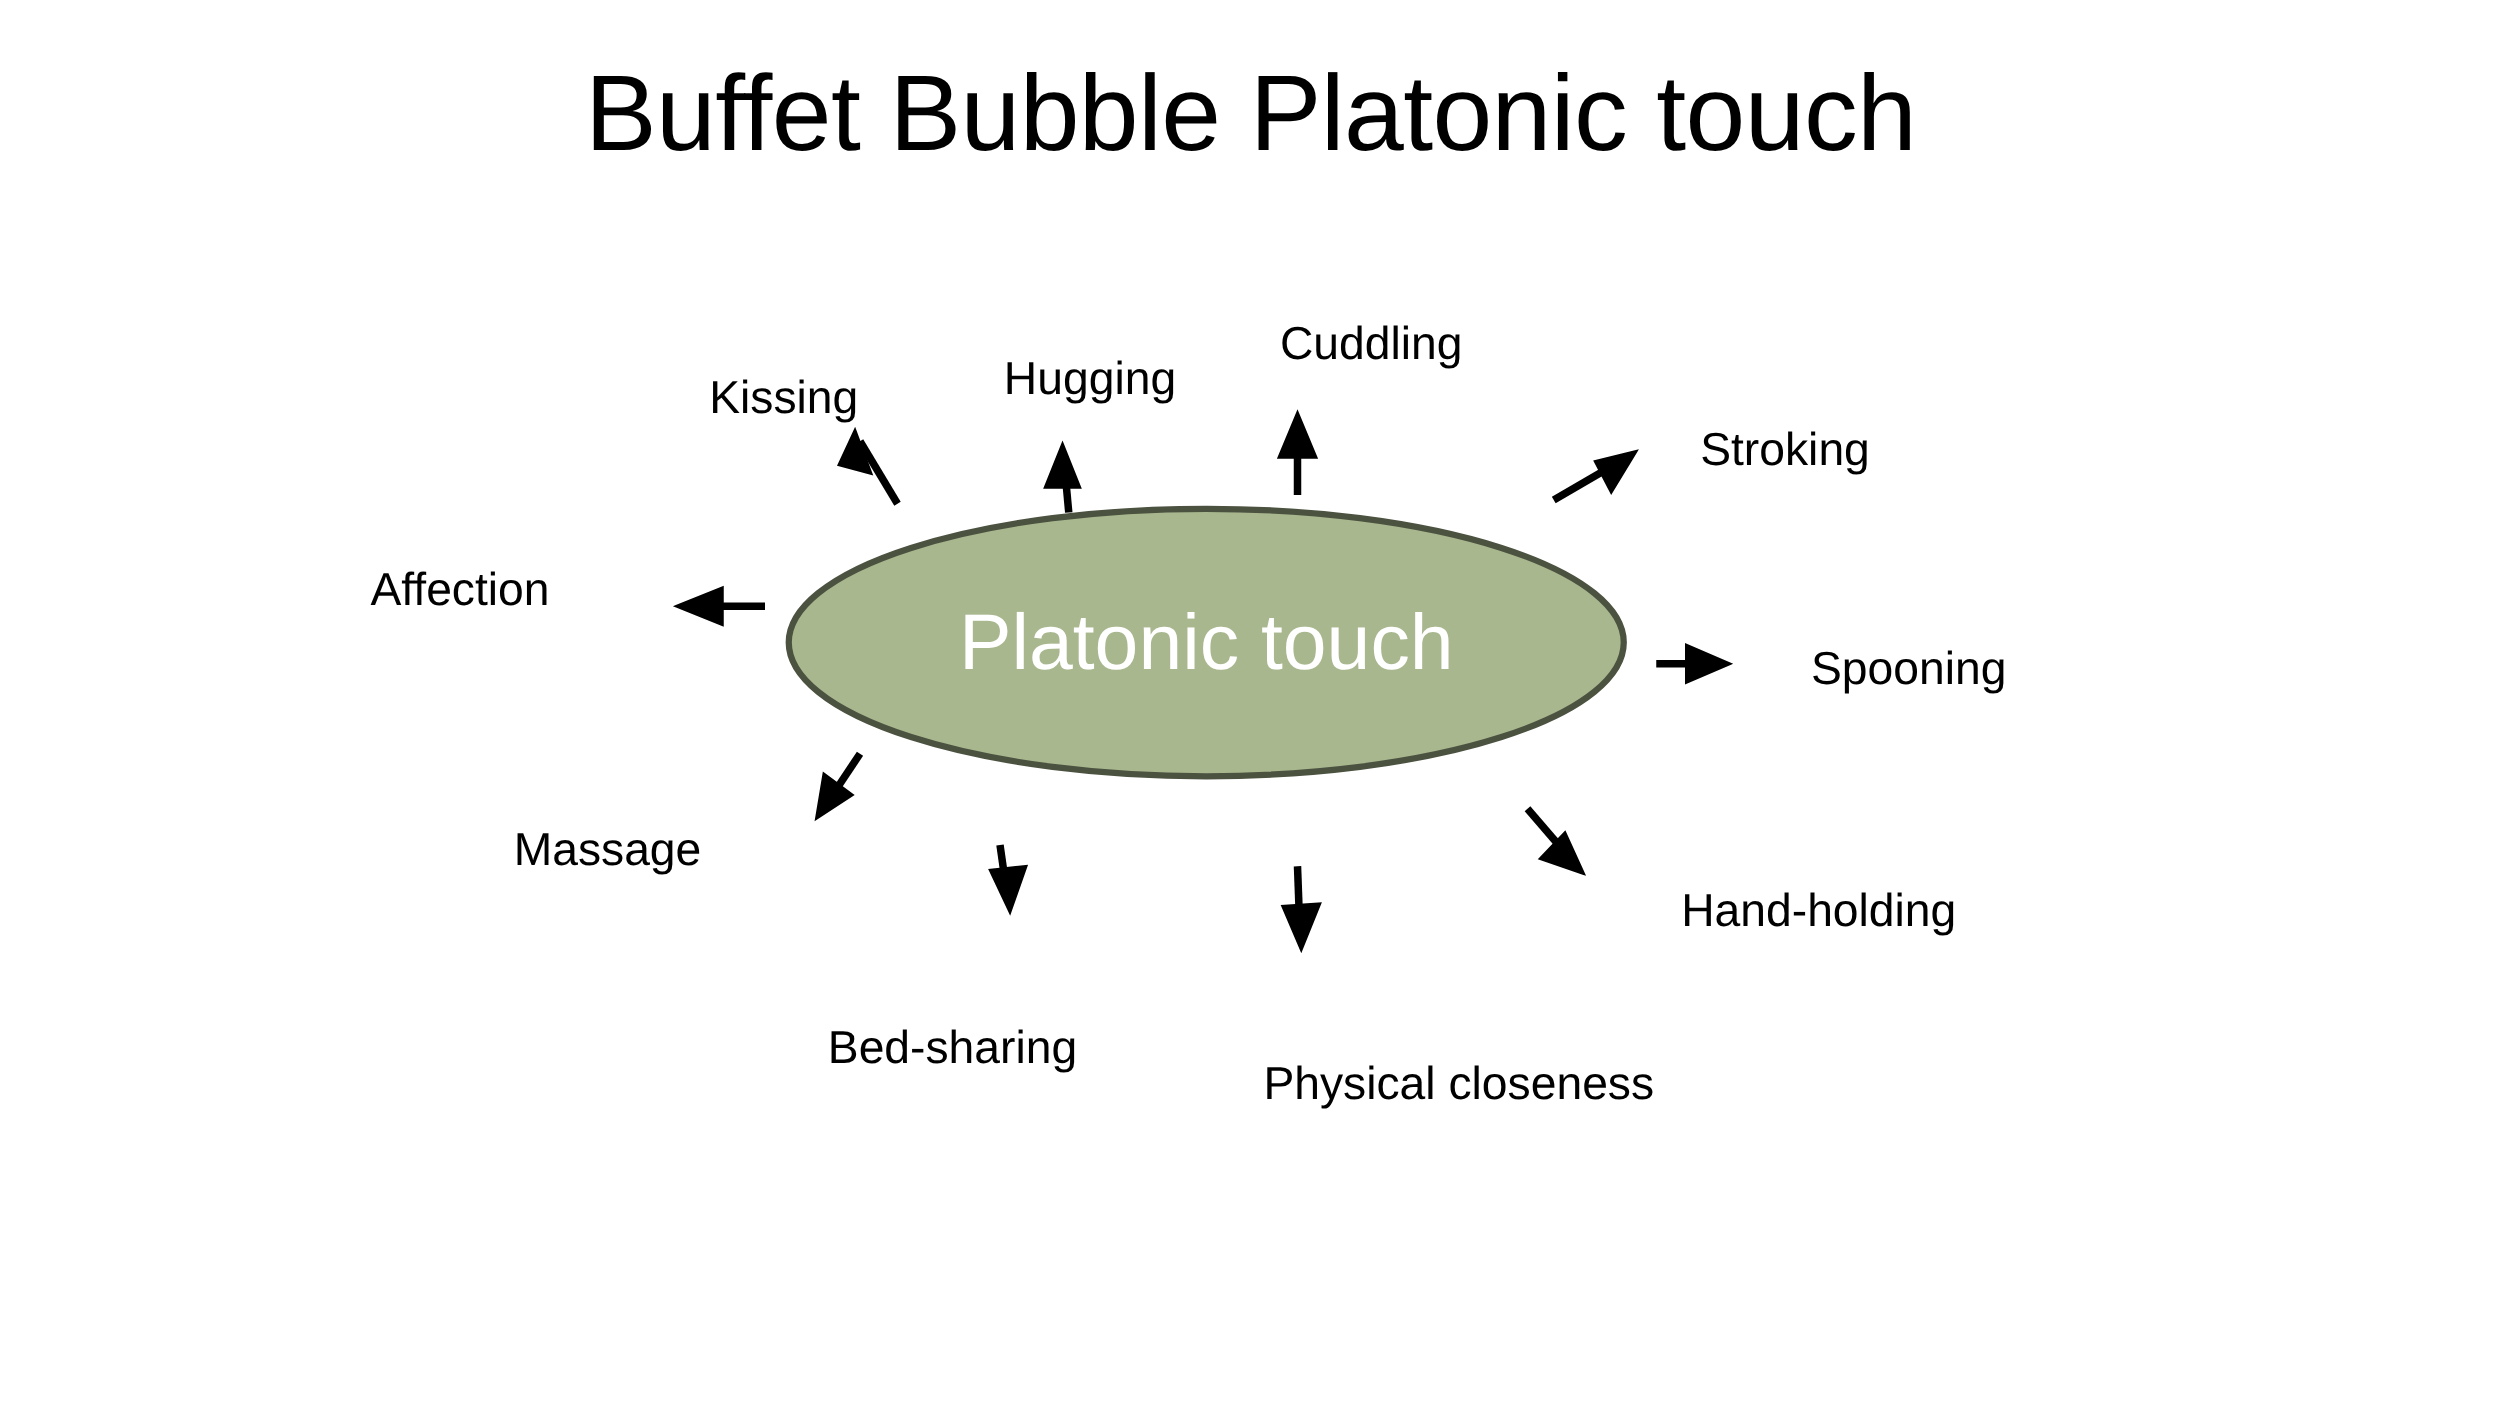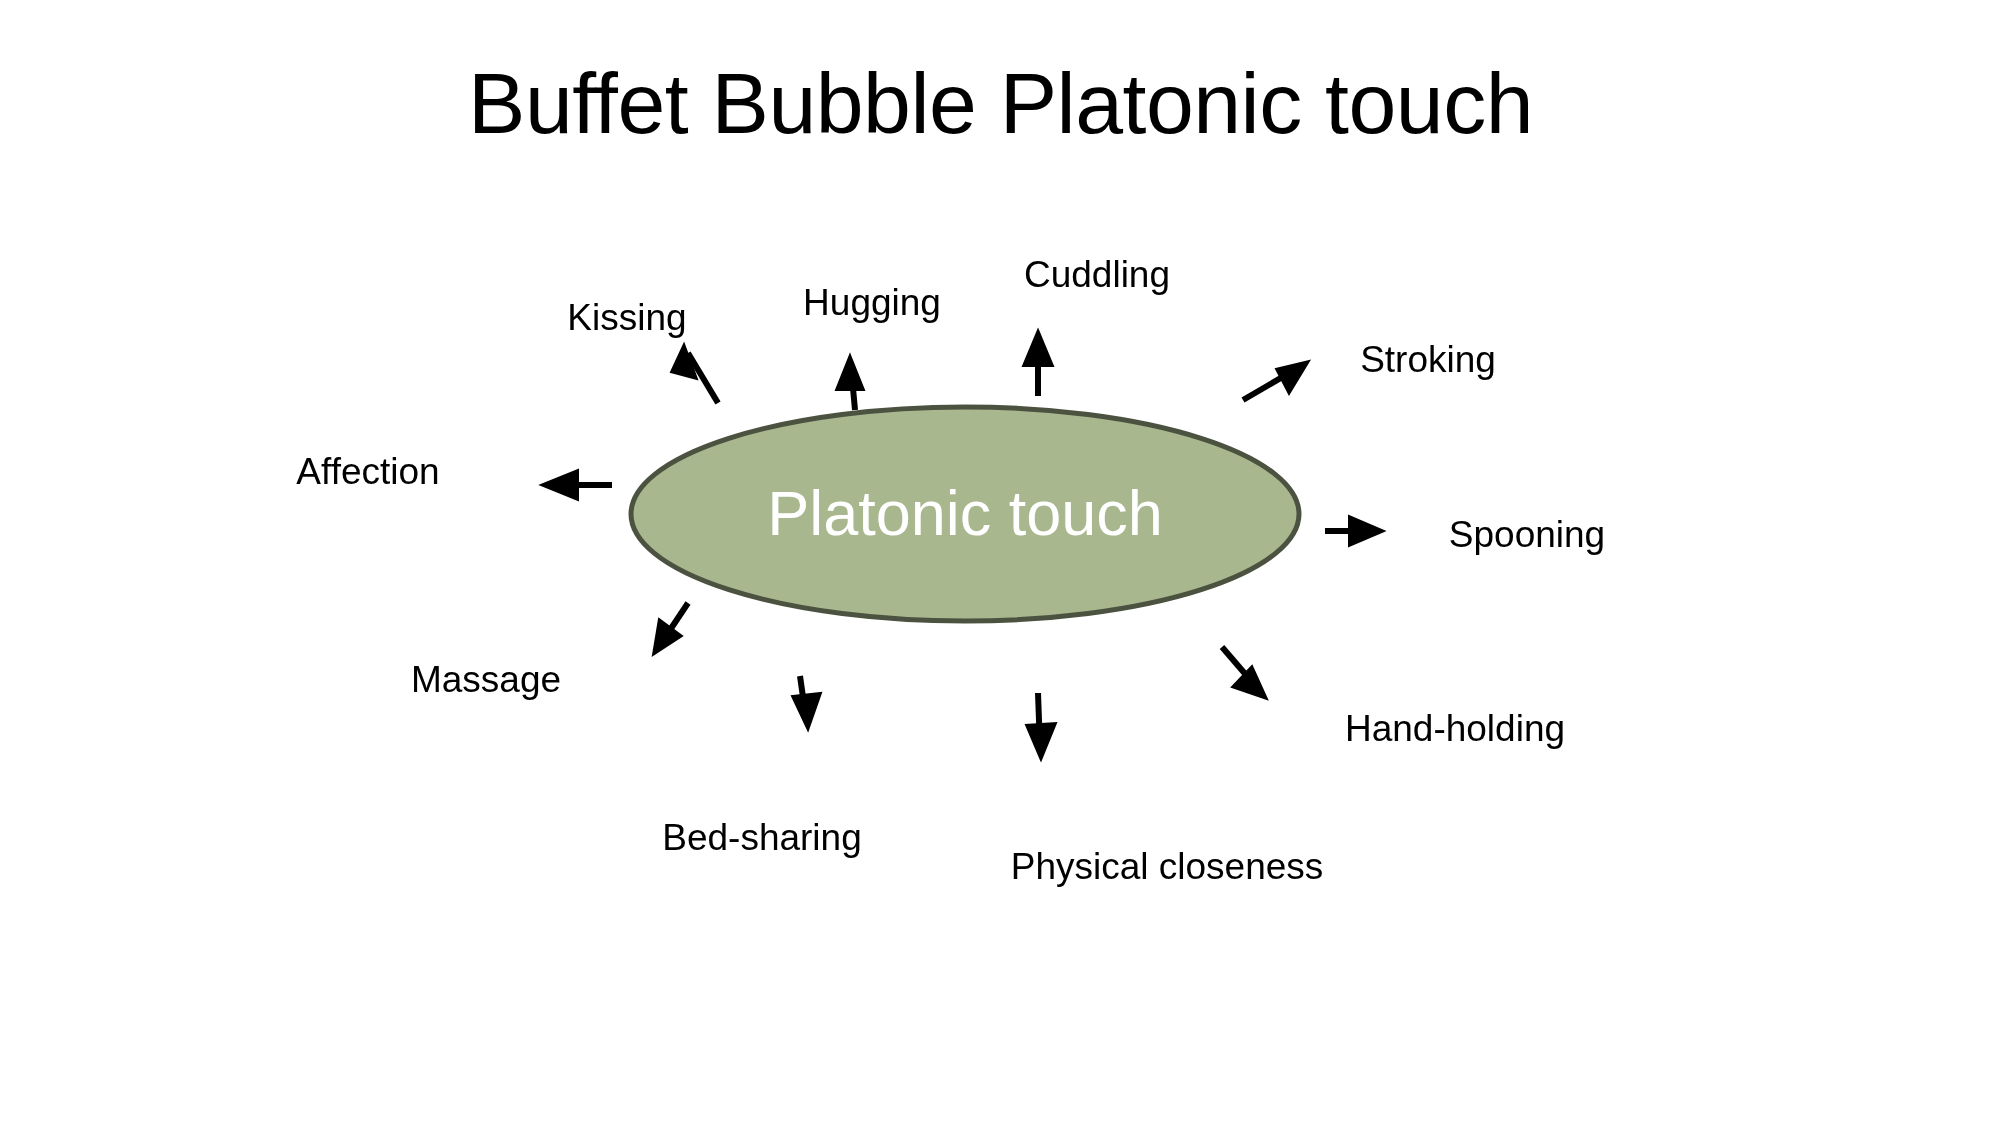--- a/index.html
+++ b/index.html
@@ -16,21 +16,21 @@
   }
   #slide {
     position: relative;
     width: 2001px;
     height: 1125px;
     background: #ffffff;
   }
   #slide-title {
     position: absolute;
     left: 0;
-    top: 60px;
+    top: 48px;
     width: 2001px;
     text-align: center;
     font-family: "Liberation Sans", "DejaVu Sans", sans-serif;
     font-size: 86px;
     font-weight: 400;
     color: #000000;
     letter-spacing: -0.5px;
     white-space: nowrap;
     line-height: 1.0;
   }

